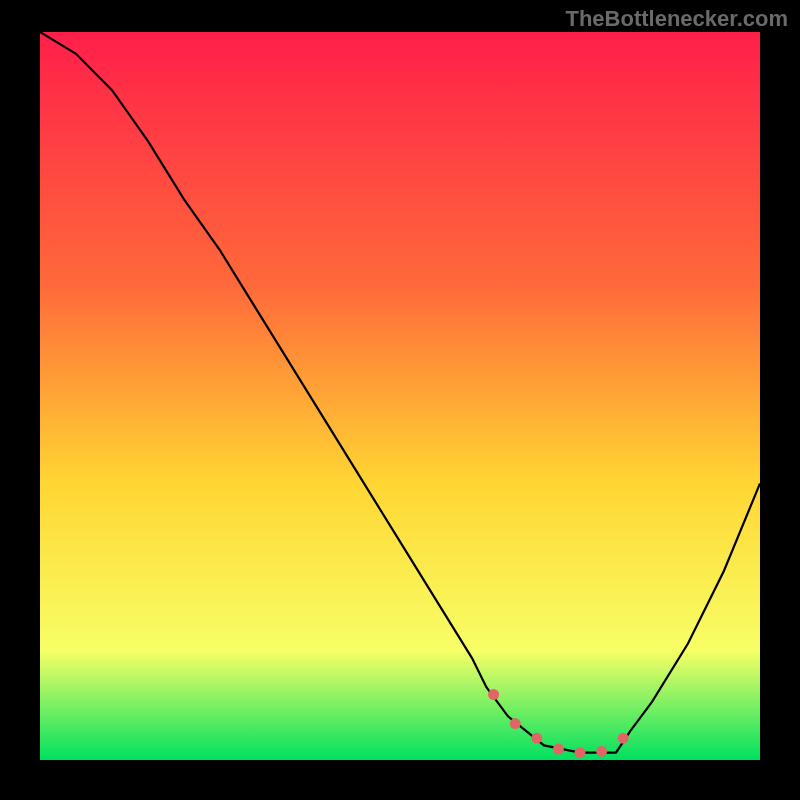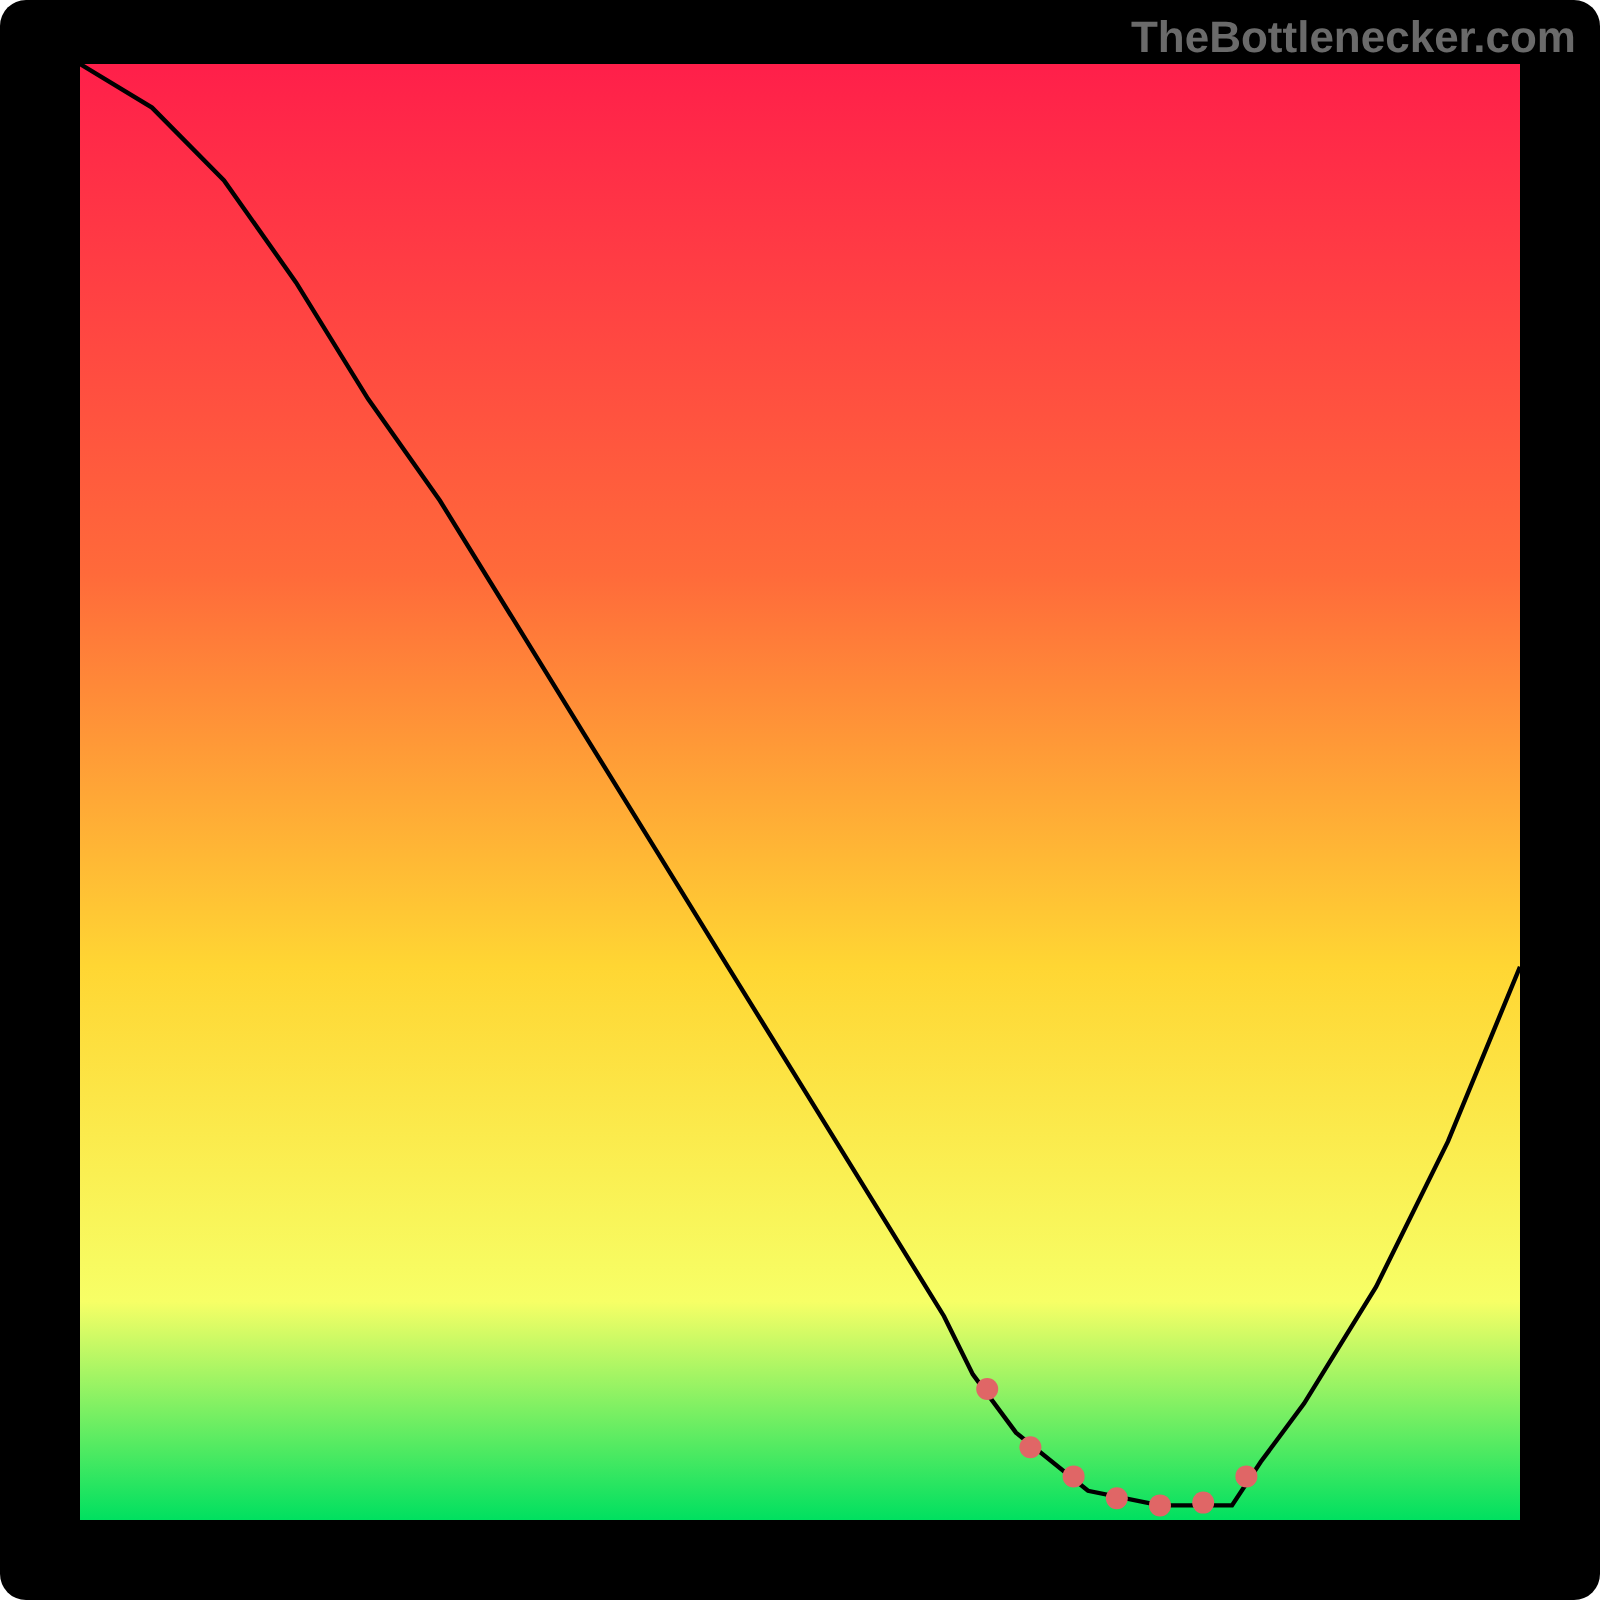--- a/index.html
+++ b/index.html
@@ -2,21 +2,20 @@
 <html><head>
 <meta charset="utf-8">
 <style>
   * { margin: 0; padding: 0; box-sizing: border-box; }
   html, body { width: 800px; height: 800px; overflow: hidden; }
   .outer {
     width: 800px;
     height: 800px;
     background: #000;
     position: relative;
-    border-radius: 13px;
   }
   .watermark {
     position: absolute;
     top: 6px;
     right: 12px;
     color: #6a6a6a;
     font-family: Arial, Helvetica, sans-serif;
     font-size: 22px;
     font-weight: bold;
     z-index: 5;

